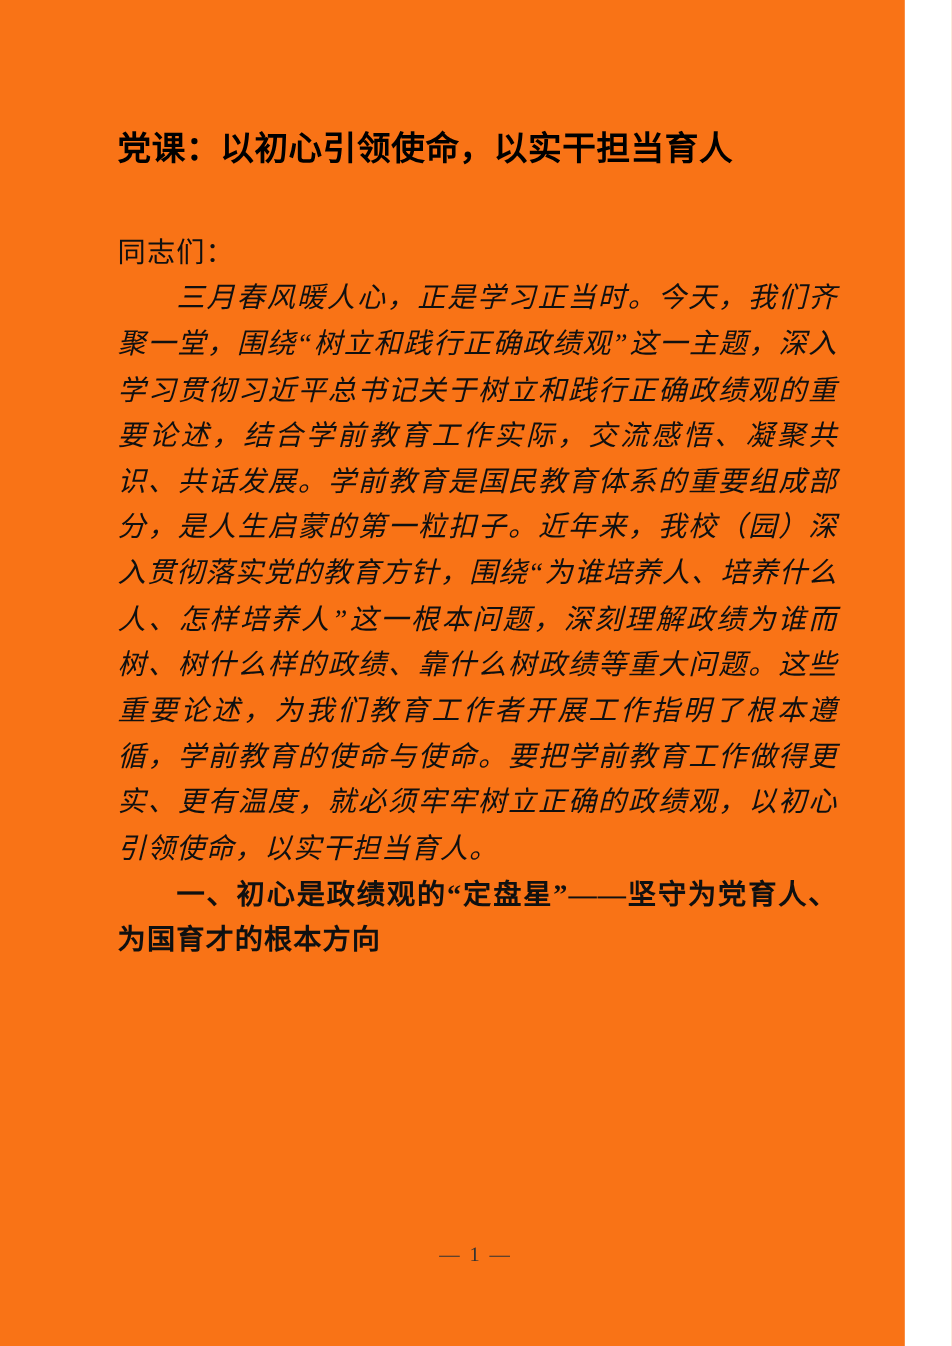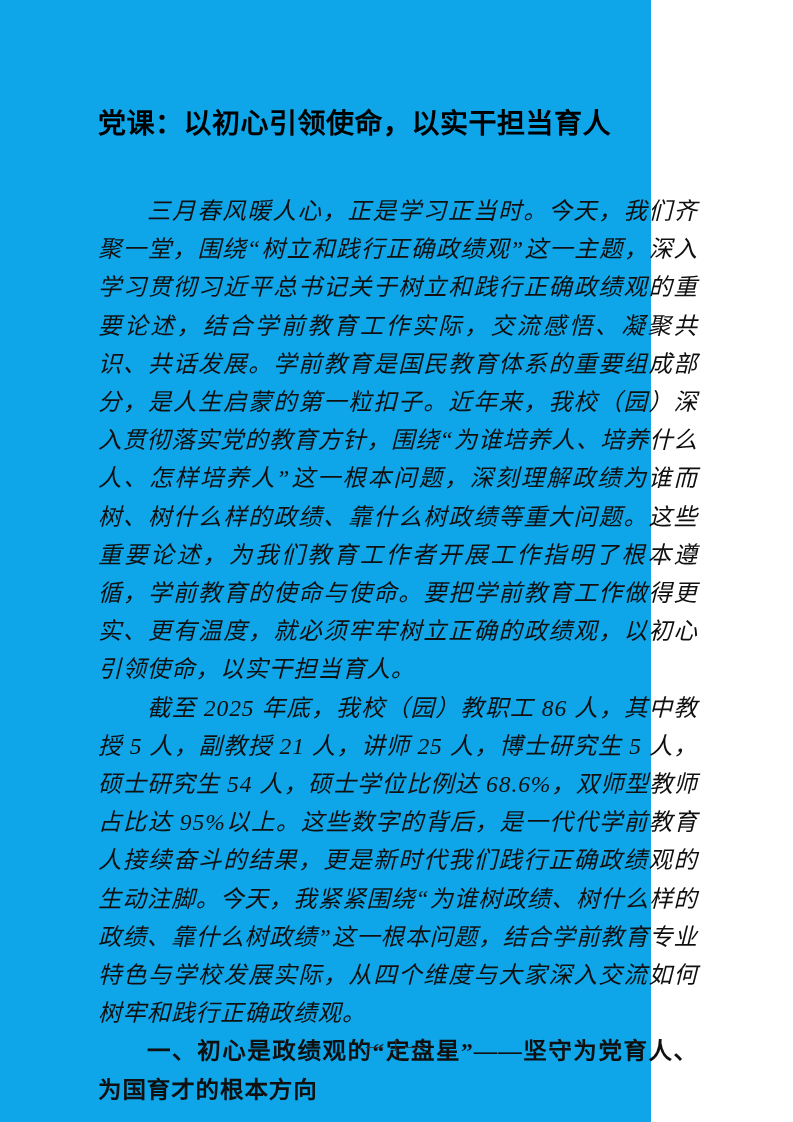--- a/index.html
+++ b/index.html
@@ -16,23 +16,23 @@
     overflow: hidden;
     font-family: "Liberation Serif", "DejaVu Serif", serif;
     color: #000000;
     -webkit-font-smoothing: antialiased;
   }
 
   .page {
     position: absolute;
     left: 0;
     top: 0;
-    width: 651px;
+    width: 754px;
     height: 1122px;
-    background: #0ea5e9;
+    background: #f97316;
   }
 
   .content {
     position: absolute;
     left: 98px;
     top: 0;
     width: 600px;
   }
 
   .doc-title {
@@ -104,24 +104,24 @@
 <body>
 
 <div class="page">
 
   <div class="content">
 
     <h1 class="doc-title">党课：以初心引领使命，以实干担当育人</h1>
 
     <div class="body-block">
 
+      <p class="para salutation">同志们：</p>
 
       <p class="para indent">三月春风暖人心，正是学习正当时。今天，我们齐聚一堂，围绕“树立和践行正确政绩观”这一主题，深入学习贯彻习近平总书记关于树立和践行正确政绩观的重要论述，结合学前教育工作实际，交流感悟、凝聚共识、共话发展。学前教育是国民教育体系的重要组成部分，是人生启蒙的第一粒扣子。近年来，我校（园）深入贯彻落实党的教育方针，围绕“为谁培养人、培养什么人、怎样培养人”这一根本问题，深刻理解政绩为谁而树、树什么样的政绩、靠什么树政绩等重大问题。这些重要论述，为我们教育工作者开展工作指明了根本遵循，学前教育的使命与使命。要把学前教育工作做得更实、更有温度，就必须牢牢树立正确的政绩观，以初心引领使命，以实干担当育人。</p>
 
-      <p class="para indent">截至 2025 年底，我校（园）教职工 86 人，其中教授 5 人，副教授 21 人，讲师 25 人，博士研究生 5 人，硕士研究生 54 人，硕士学位比例达 68.6%，双师型教师占比达 95%以上。这些数字的背后，是一代代学前教育人接续奋斗的结果，更是新时代我们践行正确政绩观的生动注脚。今天，我紧紧围绕“为谁树政绩、树什么样的政绩、靠什么树政绩”这一根本问题，结合学前教育专业特色与学校发展实际，从四个维度与大家深入交流如何树牢和践行正确政绩观。</p>
 
       <p class="para section-head">一、初心是政绩观的“定盘星”——坚守为党育人、为国育才的根本方向</p>
 
     </div>
 
   </div>
 
   <div class="footer">— 1 —</div>
 
 </div>

